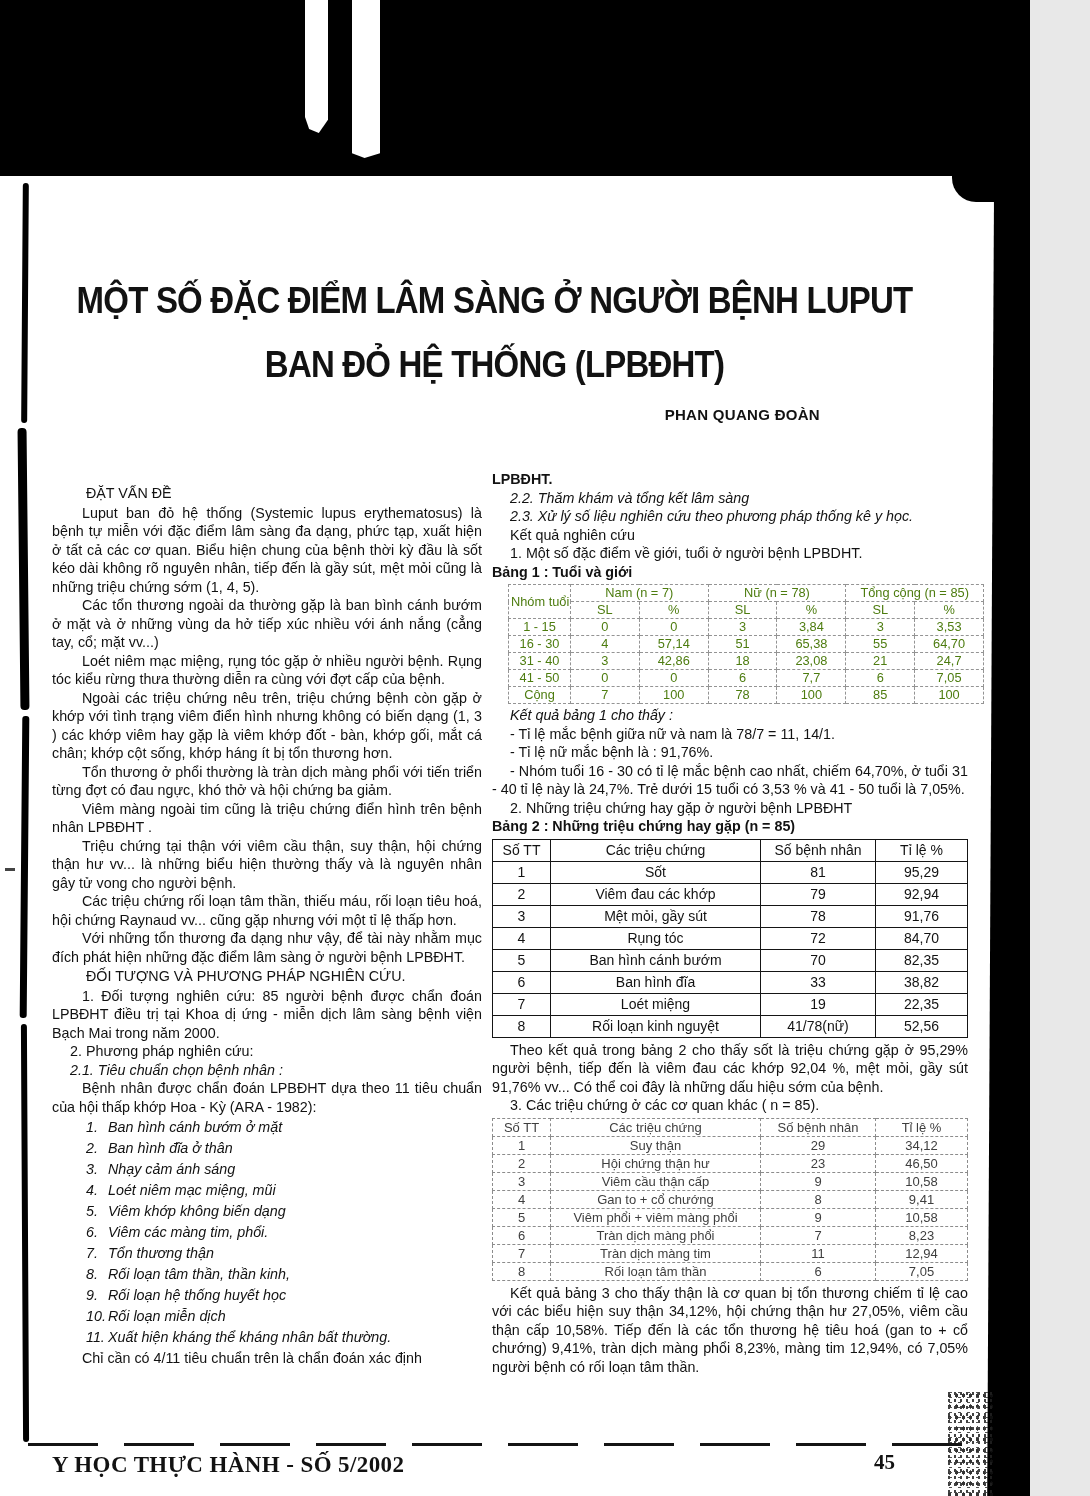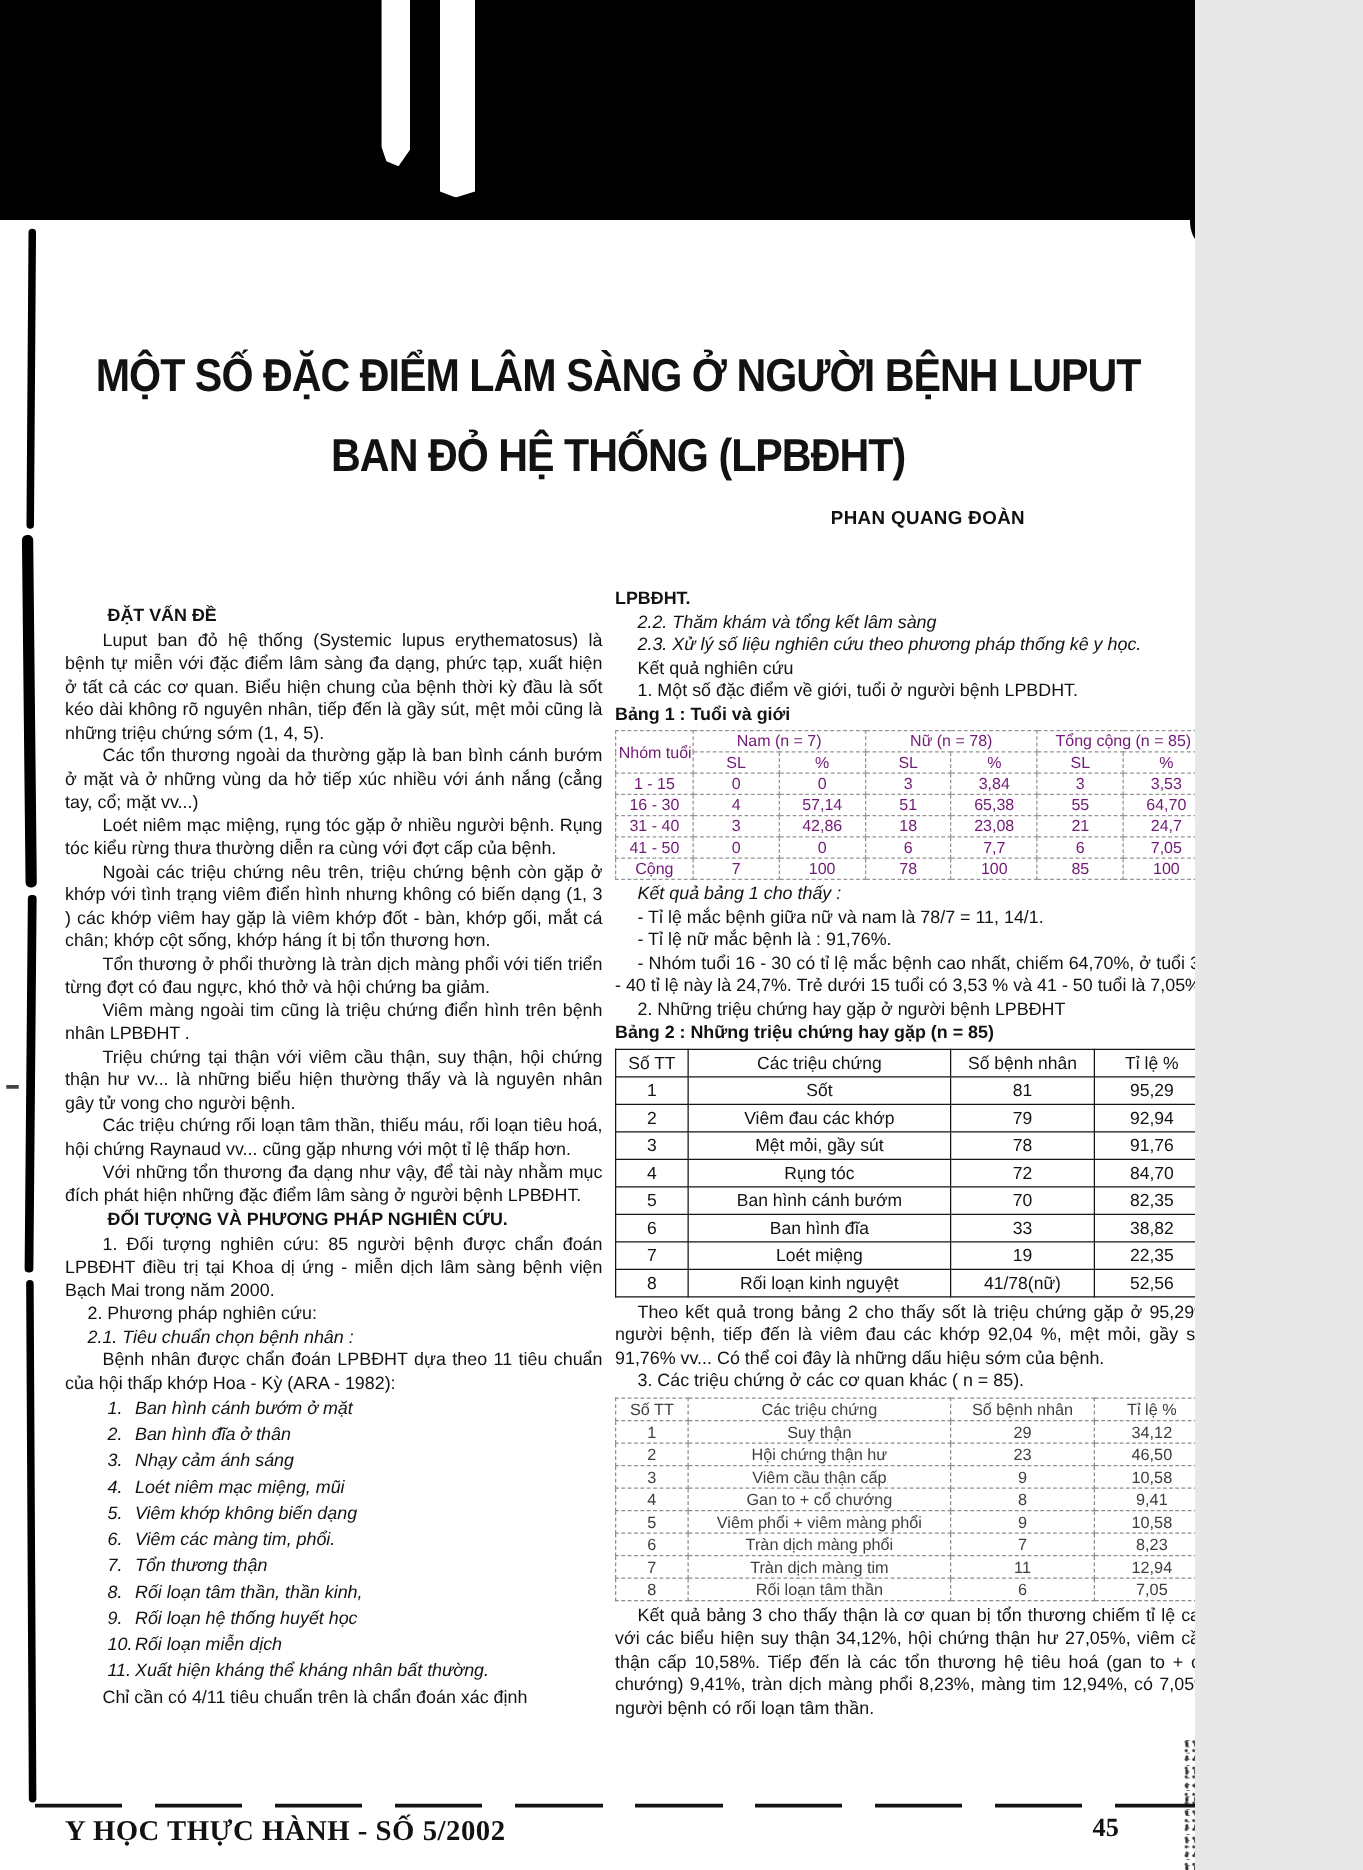--- a/index.html
+++ b/index.html
@@ -1,16 +1,16 @@
 <!DOCTYPE html>
 <html><head>
 <meta charset="utf-8">
 <style>
   html,body{margin:0;padding:0;background:#e8e8e8;}
-  .page{position:relative;width:956px;height:1496px;background:#fff;overflow:hidden;
+  .page{position:relative;width:1030px;height:1496px;background:#fff;overflow:hidden;
         font-family:"Liberation Sans","DejaVu Sans",sans-serif;color:#121212;}
 
   
   .band-top{position:absolute;left:0;top:0;width:1090px;height:176px;background:#000;}
   .stripe{position:absolute;top:0;background:#fff;}
   .stripe.s1{left:305px;width:23px;height:133px;clip-path:polygon(0 0,100% 0,100% 90%,60% 100%,18% 97%,0 88%);}
   .stripe.s2{left:352px;width:28px;height:158px;clip-path:polygon(0 0,100% 0,100% 97%,45% 100%,0 97%);}
   .corner-step{position:absolute;left:952px;top:174px;width:138px;height:28px;background:#000;border-bottom-left-radius:24px;}
   .band-right{position:absolute;left:994px;top:195px;width:90px;height:1301px;background:#000;transform:rotate(0.3deg);transform-origin:top left;}
   .spine{position:absolute;background:#000;}
@@ -28,30 +28,30 @@
          font-size:33px;letter-spacing:-0.8px;line-height:57px;transform:scaleY(1.12);transform-origin:top center;margin:0;}
   .author{position:absolute;left:600px;top:406px;width:220px;text-align:right;font-weight:bold;font-size:15px;letter-spacing:.3px;}
 
   
   .col{position:absolute;text-align:justify;}
   .col.left{left:52px;top:483px;width:430px;font-size:14.3px;line-height:18.5px;}
   .col.right{left:492px;top:470px;width:476px;font-size:14.3px;line-height:18.5px;}
   .col p{margin:0;text-indent:30px;}
   .col p.noindent{text-indent:0;font-weight:bold;}
   .col p.smind{text-indent:18px;}
-  .h{font-weight:bold;text-indent:34px;margin:1px 0;}
+  .h{font-weight:normal;text-indent:34px;margin:1px 0;}
   .it{font-style:italic;}
   ol.criteria{list-style:none;margin:1px 0;padding:0;font-style:italic;}
   ol.criteria li{line-height:21px;padding-left:56px;text-indent:0;position:relative;}
   ol.criteria li .num{position:absolute;left:34px;}
 
   
   table{width:100%;border-collapse:collapse;table-layout:fixed;}
   th,td{overflow:hidden;white-space:nowrap;}
-  .t1{font-size:12.8px;color:#701a75;margin:3px 0 2px;}
+  .t1{font-size:12.8px;color:#4d7c0f;margin:3px 16px 2px;}
   .t1 th,.t1 td{border:1px dashed #949494;padding:0 2px;text-align:center;font-weight:normal;line-height:16px;}
   .t2{font-size:14px;margin:3px 0;}
   .t2 th,.t2 td{border:1.6px solid #151515;padding:1px 3px;text-align:center;font-weight:normal;line-height:19px;}
   .t3{font-size:13px;color:#3e3e3e;margin:3px 0;}
   .t3 th,.t3 td{border:1px dashed #8c8c8c;padding:0 2px;text-align:center;font-weight:normal;line-height:17px;}
 
   
   .footer-line{position:absolute;left:28px;top:1443px;width:935px;height:3px;
     background:repeating-linear-gradient(90deg,#141414 0 70px,transparent 70px 96px);}
   .footer{position:absolute;left:52px;top:1452px;font-family:"Liberation Serif","DejaVu Serif",serif;

